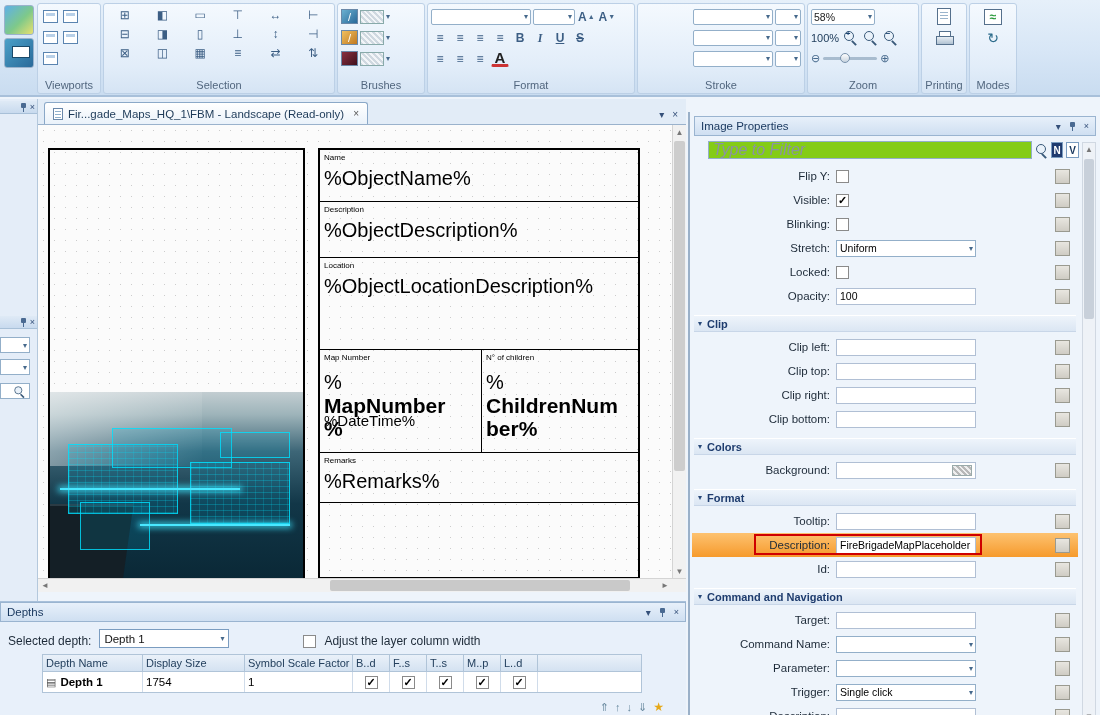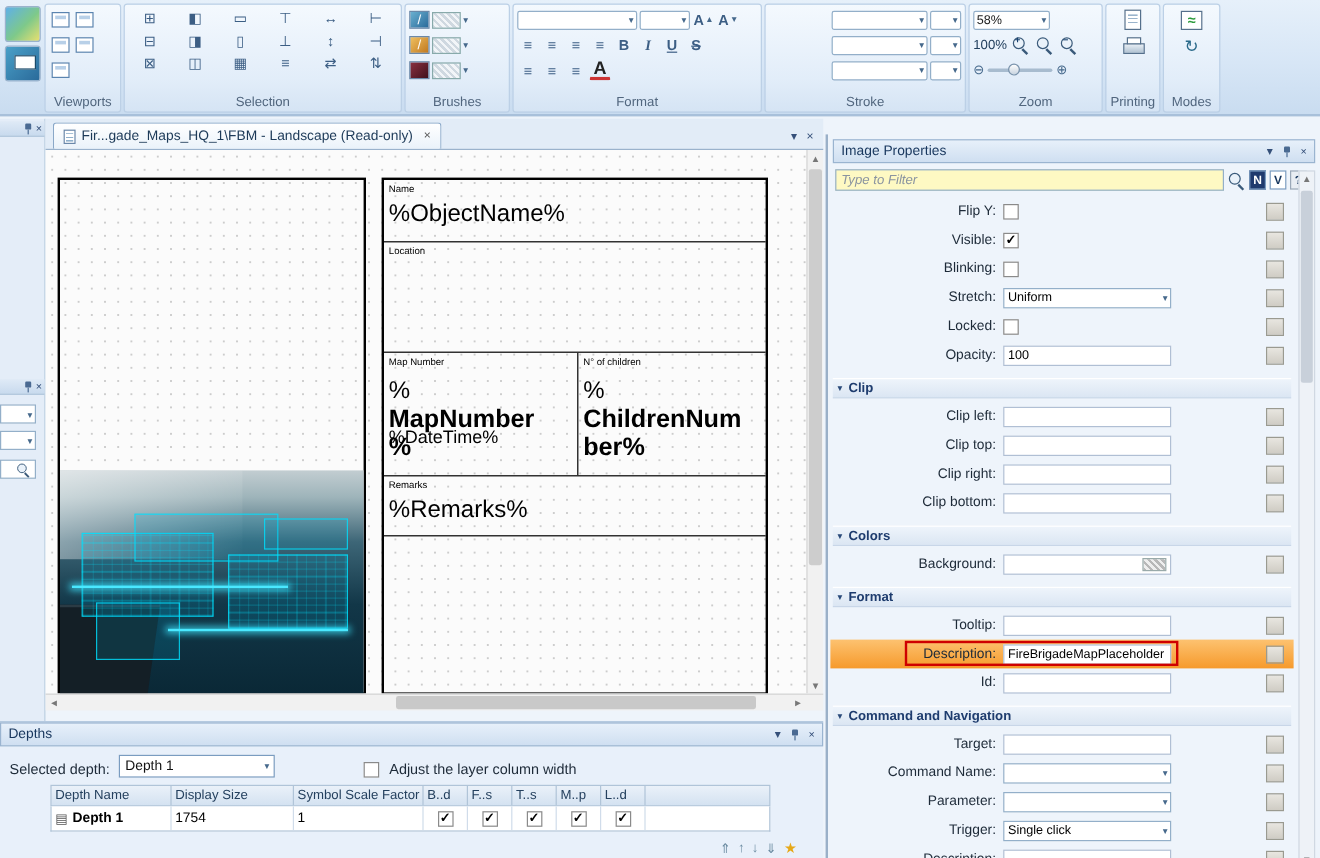--- a/index.html
+++ b/index.html
@@ -129,22 +129,22 @@
   .dcell.w-chk { width:37px; justify-content:center; }
   .dcell.w-fill { flex:1; border-right:none; }
   .depth-icon { font-size:11px; color:#555; margin-right:4px; }
   .depth-order { position:absolute; right:22px; bottom:2px; display:flex; gap:6px; align-items:center; font-size:11px; color:#6a8aa0; }
   .depth-order .star { color:#e6a817; font-size:12px; }
 
   
   .right-panel { position:absolute; left:688px; top:112px; width:412px; height:616px; background:#eef4fb; border-left:2px solid #9ab0c8; }
   .rp-header { margin:4px 4px 0 4px; }
   .filter-row { display:flex; align-items:center; gap:3px; margin:5px 6px 4px 6px; }
-  .filter-input { flex:0 0 324px; height:18px; border:1px solid #93afc9; background:#fef9c3; font-size:11px; padding:0 4px;
-    font-family:"Liberation Sans",sans-serif; font-style:italic; color:#555; }
+  .filter-input { flex:0 0 324px; height:18px; border:1px solid #93afc9; background:#84cc16; font-size:16px; padding:0 4px;
+    font-family:"Liberation Sans",sans-serif; font-style:italic; color:#555;margin-left:12px; }
   .filter-input::placeholder { color:#8a94a0; font-style:italic; }
   .fbtn { width:14px; height:16px; border:1px solid #7a9cc0; background:#fff; color:#17365d; font-size:10px; font-weight:bold;
     display:inline-flex; align-items:center; justify-content:center; }
   .fbtn.sel { background:#1f3a6e; color:#fff; }
   .fbtn.plain { background:#e8edf3; border-color:#9aa8b8; }
   .prop-list { position:absolute; left:2px; top:52px; width:386px; }
   .prop-row { display:flex; align-items:center; height:24px; position:relative; padding-left:4px; }
   .prop-row.hl { background:linear-gradient(180deg,#fdc270,#f69a2c); }
   .prop-label { width:140px; text-align:right; font-size:11.5px; color:#1d2a38; padding-right:6px; white-space:nowrap; }
   .mini-input { width:140px; height:17px; background:#fff; border:1px solid #b0bfd4; font-size:10.5px; color:#000;
@@ -420,22 +420,27 @@
         <div class="glowline" style="left:10px;top:96px;width:180px"></div>
         <div class="glowline" style="left:90px;top:132px;width:150px"></div>
       </div>
     </div>
 
     <div class="doc-fields">
       <div class="frow" style="height:52px">
         <div class="flabel">Name</div>
         <div class="fvalue">%ObjectName%</div>
       </div>
+      <div class="frow" style="height:56px">
+        <div class="flabel">Description</div>
+        <div class="fvalue">%ObjectDescription%</div>
+      </div>
       <div class="frow" style="height:92px">
         <div class="flabel">Location</div>
+        <div class="fvalue">%ObjectLocationDescription%</div>
       </div>
       <div class="frow split" style="height:103px">
         <div class="fcell c1">
           <div class="flabel">Map Number</div>
           <div class="fvalue" style="padding-top:8px">%</div>
           <div class="fbig">MapNumber</div>
           <div class="fbig">%</div>
           <div class="foverlap">%DateTime%</div>
         </div>
         <div class="fcell c2">

